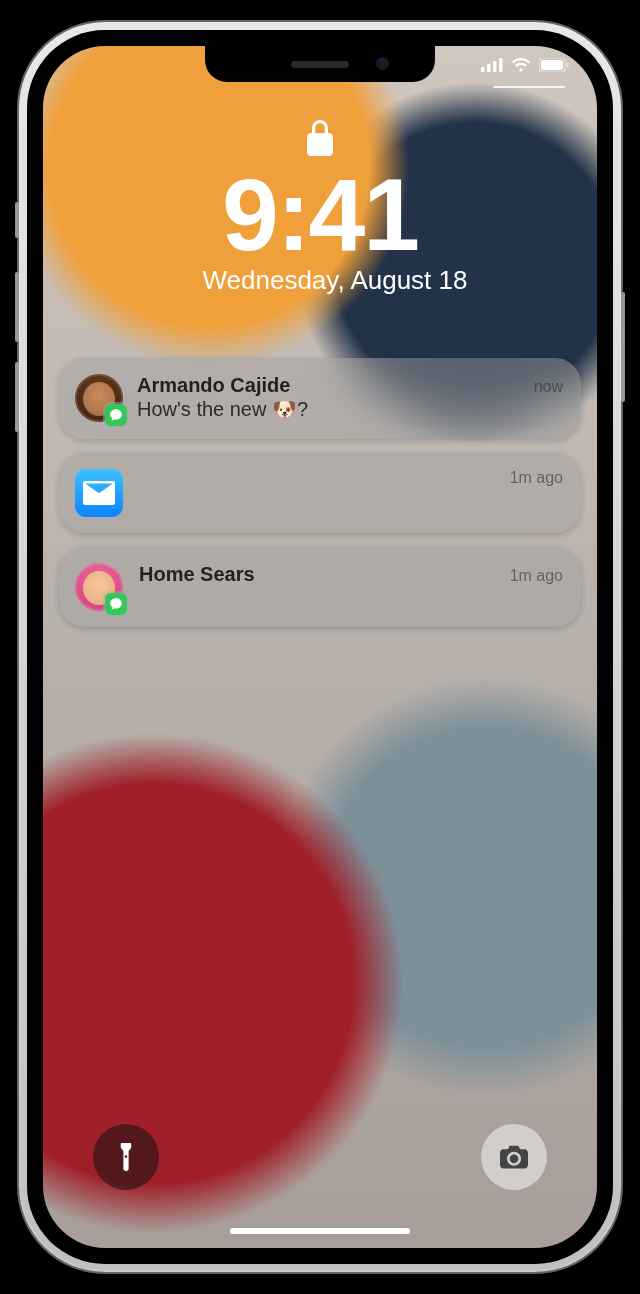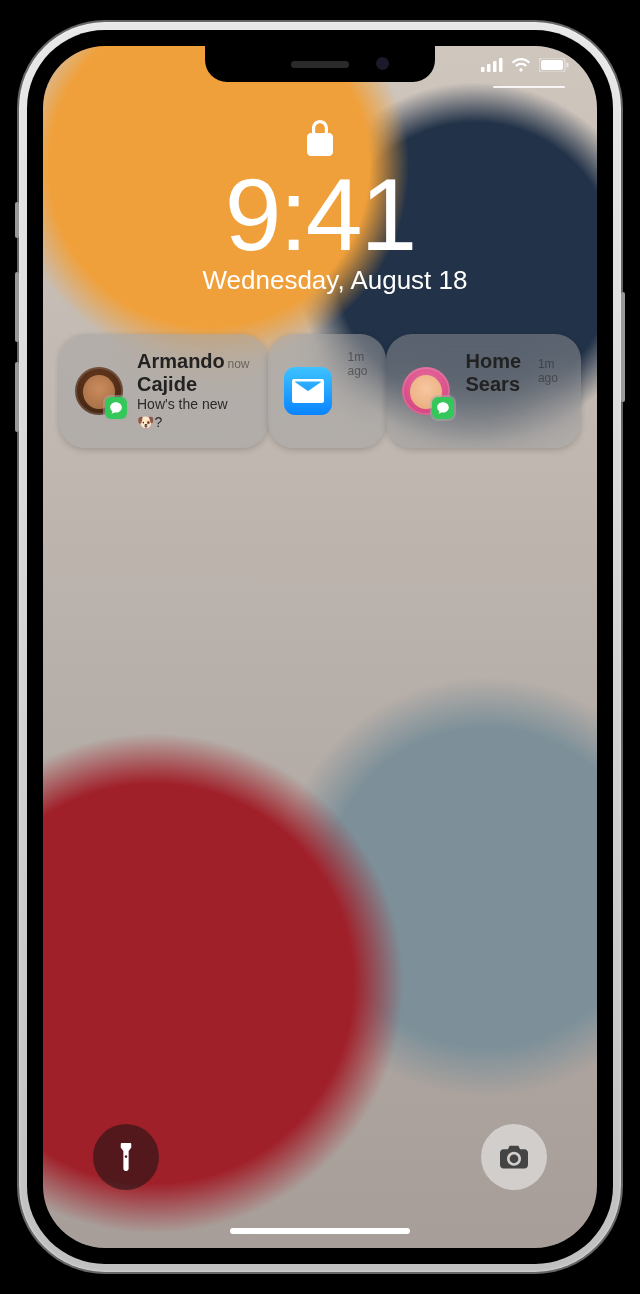--- a/index.html
+++ b/index.html
@@ -69,45 +69,45 @@
   position: absolute; top: 40px; right: 32px;
   width: 72px; height: 2px; background: rgba(255,255,255,.85); border-radius: 1px;
 }
 
 .lock-area {
   position: absolute; top: 74px; left: 0; width: 100%;
   text-align: center; color: #fff;
 }
 .lock-icon { display: inline-block; margin-bottom: 2px; }
 .time {
-  font-size: 102px; font-weight: 400; letter-spacing: -2px;
+  font-size: 102px; font-weight: 700; letter-spacing: -2px;
   line-height: 1.05;
 }
 .date { font-size: 26px; font-weight: 500; margin-top: -4px; padding-left: 30px; }
 
 .notifications {
-  position: absolute; top: 288px; left: 16px; right: 16px;
-  display: flex; flex-direction: row; 
+  position: absolute; top: 312px; left: 16px; right: 16px;
+  display: flex; flex-direction: column; gap: 14px;
 }
 .notif {
   background: rgba(160,160,160,.45);
   backdrop-filter: blur(20px);
   border-radius: 26px;
   padding: 16px 18px 16px 16px;
   display: flex; gap: 14px;
   color: #222;
   box-shadow: 0 2px 6px rgba(0,0,0,.18);
 }
 .notif .icon-col { flex: 0 0 50px; display:flex; align-items:center; }
 .notif .body-col { flex: 1; min-width: 0; }
 .notif .top-row { display: flex; align-items: baseline; }
 .notif .sender { font-weight: 600; font-size: 20px; }
-.notif .time-ago { margin-left: auto; font-size: 12px; color: rgba(40,40,40,.55); }
+.notif .time-ago { margin-left: auto; font-size: 16px; color: rgba(40,40,40,.55); }
 .notif .subject { font-weight: 600; font-size: 20px; }
-.notif .msg { font-size: 14px; line-height: 1.28; color: #2a2a2a; }
+.notif .msg { font-size: 20px; line-height: 1.28; color: #2a2a2a; }
 
 .mini-notif .icon-col { flex: 0 0 46px; }
 
 .avatar {
   width: 48px; height: 48px; border-radius: 50%;
   position: relative; box-shadow: inset 0 0 0 2px rgba(255,255,255,.15);
 }
 .avatar.armando { background: radial-gradient(circle at 50% 35%, #6b3a1f, #3a200f); }
 .avatar.eden    { background: radial-gradient(circle at 50% 35%, #e870a0, #d03878); }
 .avatar .face {

